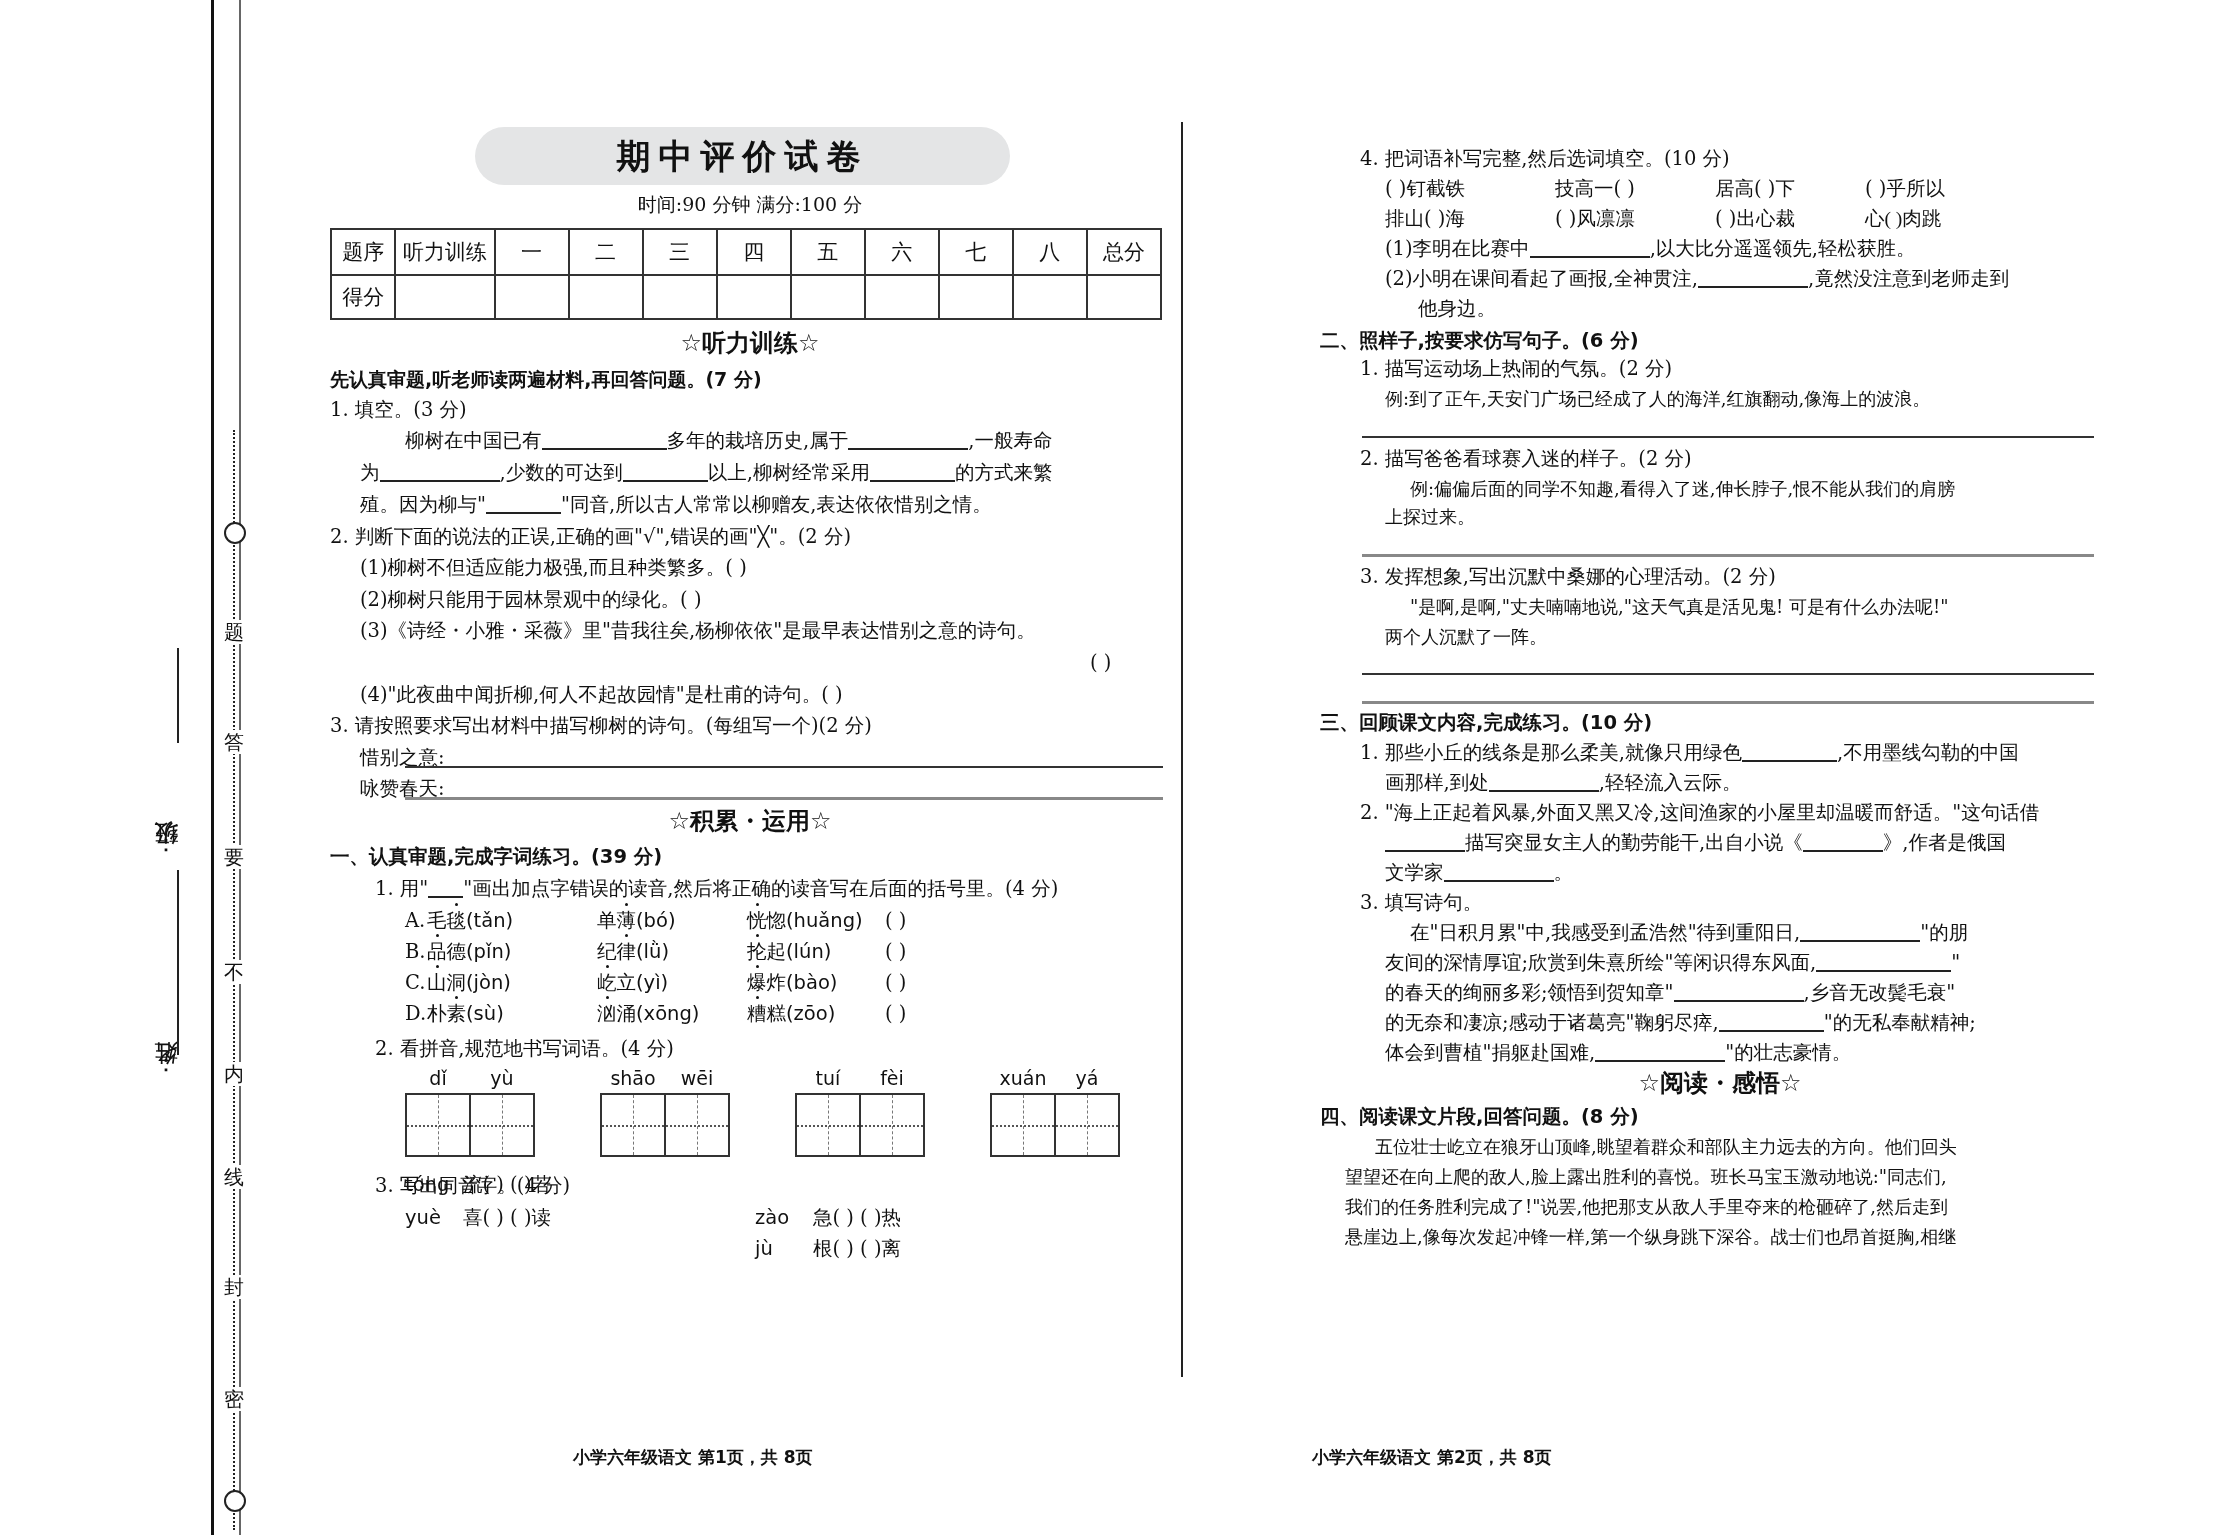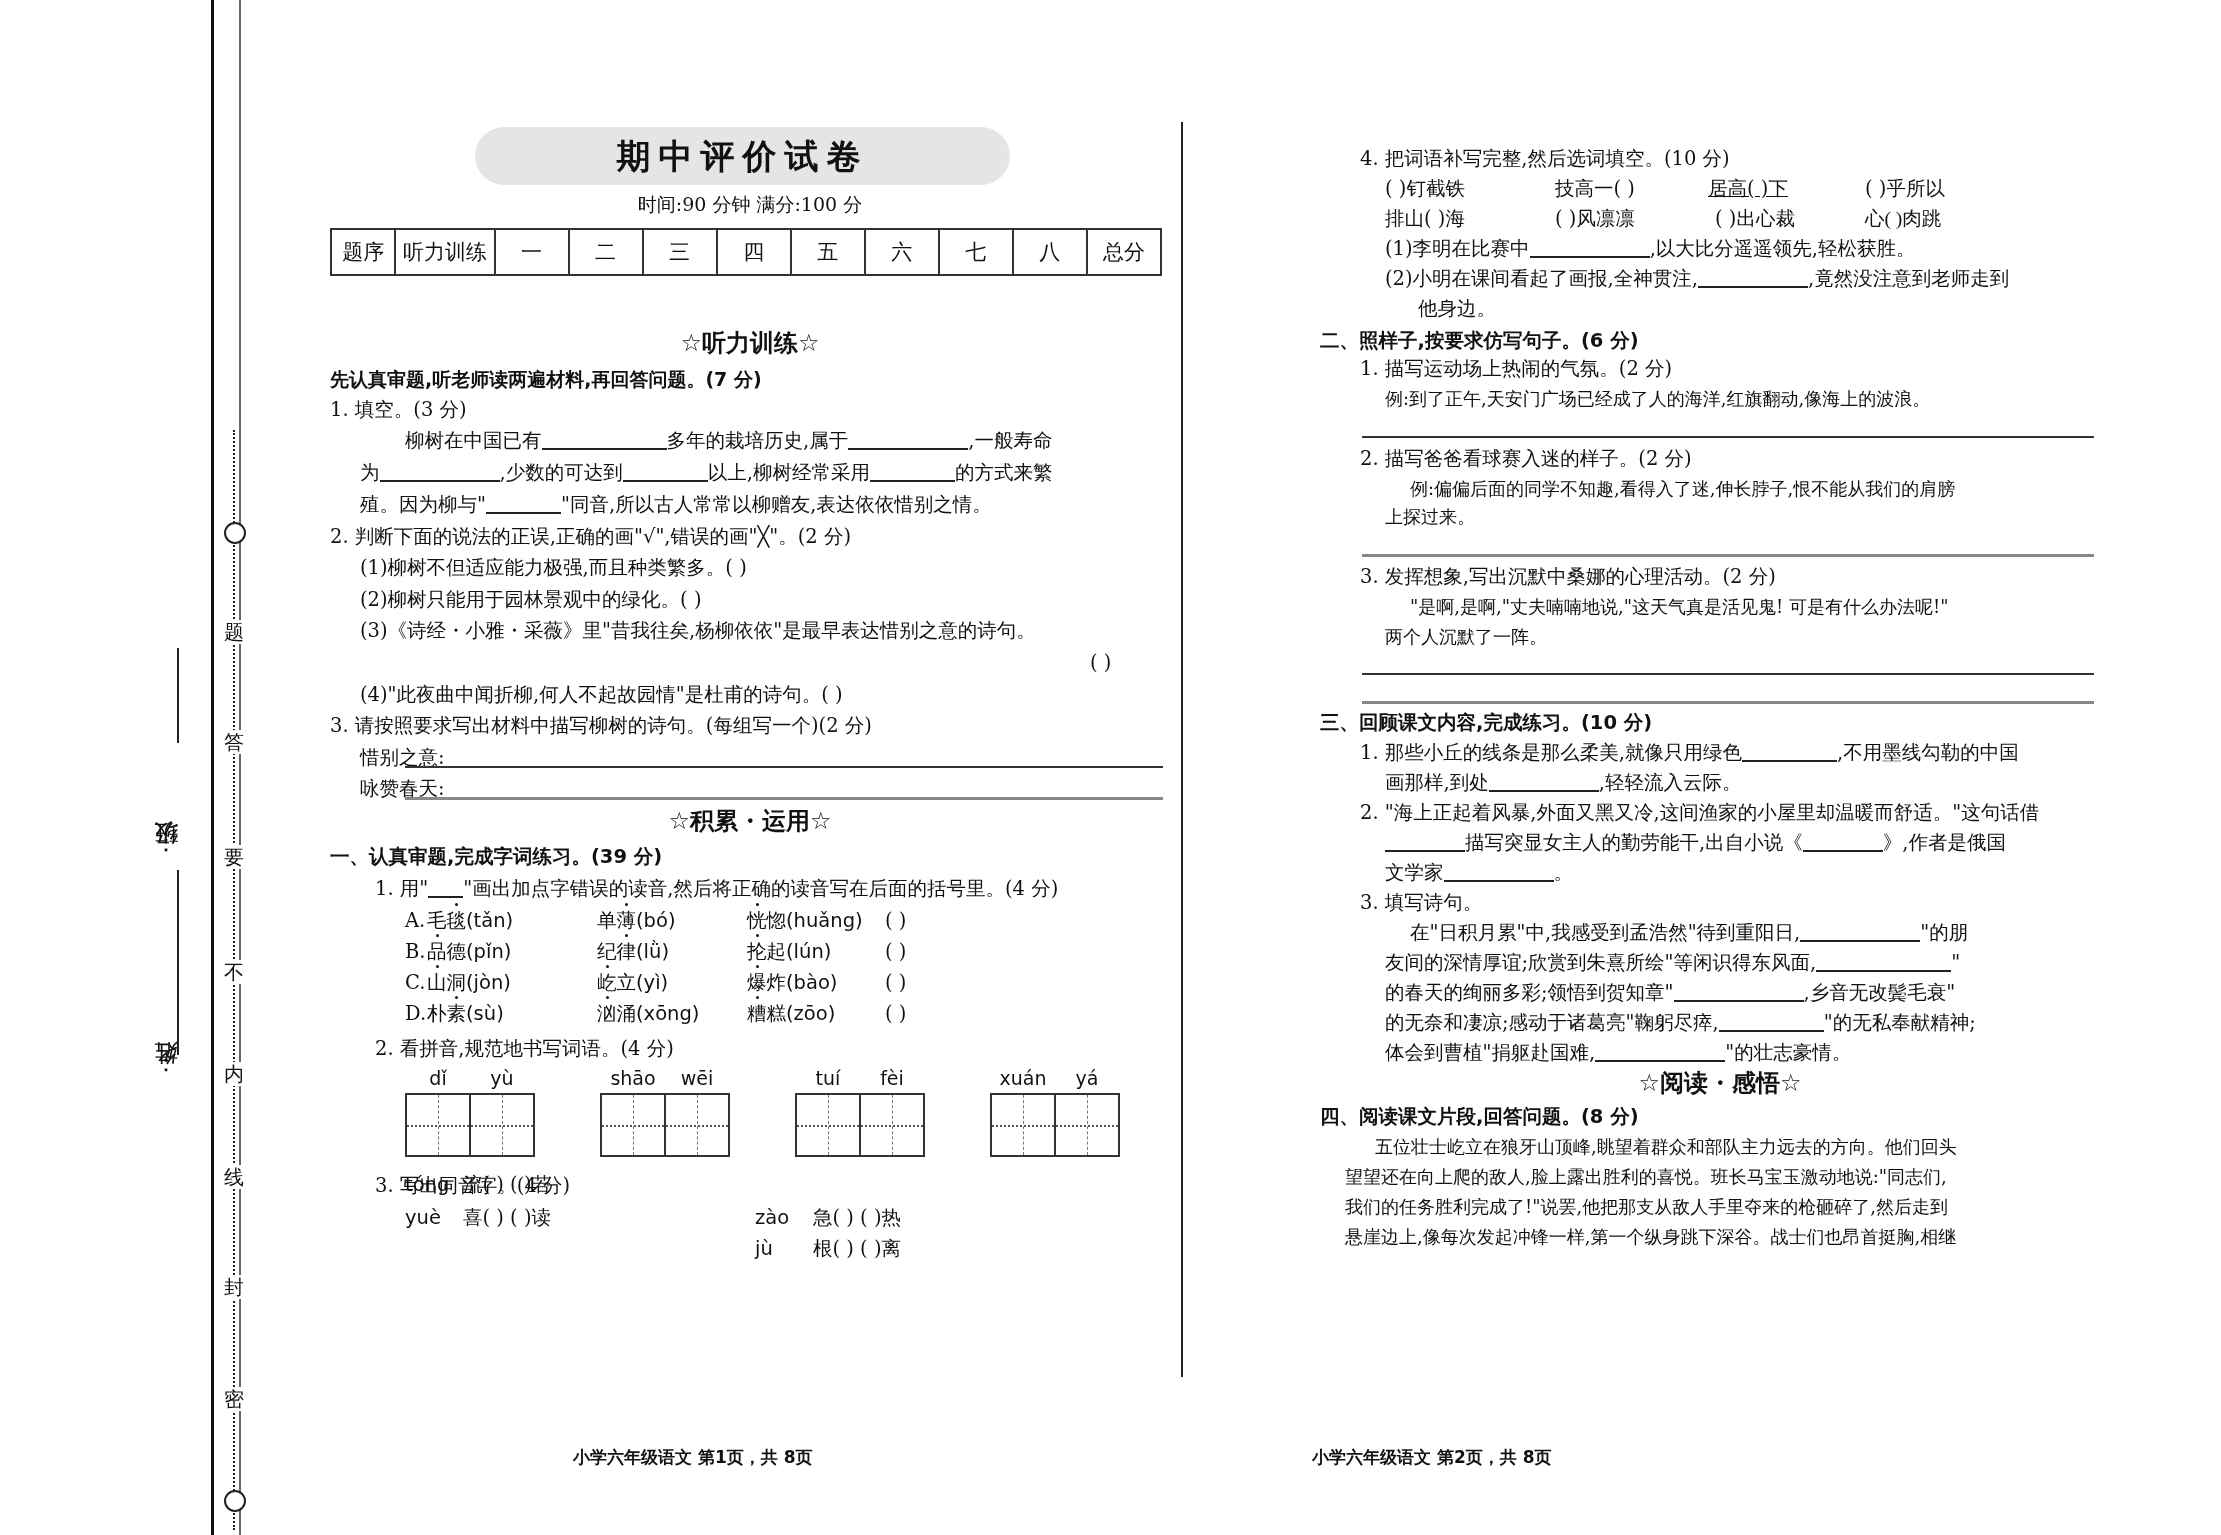--- a/index.html
+++ b/index.html
@@ -91,20 +91,33 @@
         <td style="width: 74px;">一</td>
         <td style="width: 74px;">二</td>
         <td style="width: 74px;">三</td>
         <td style="width: 74px;">四</td>
         <td style="width: 74px;">五</td>
         <td style="width: 74px;">六</td>
         <td style="width: 74px;">七</td>
         <td style="width: 74px;">八</td>
         <td style="width: 74px;">总分</td>
       </tr>
+  <tr id="score-row">
+        <td>得分</td>
+        <td></td>
+        <td></td>
+        <td></td>
+        <td></td>
+        <td></td>
+        <td></td>
+        <td></td>
+        <td></td>
+        <td></td>
+        <td></td>
+      </tr>
 </tbody>
   </table>
 
 <div class="ln sec" style="left:330px;width:840px;top:330px;text-align:center">☆听力训练☆</div>
 <div class="ln b" style="left:330px;top:366px;font-size:19px">先认真审题,听老师读两遍材料,再回答问题。(7 分)</div>
 <div class="ln" style="left:330px;top:397px">1. 填空。(3 分)</div>
 <div class="ln seg" style="left:405px;top:428px"><span>柳树在中国已有</span><span class="blank" style="width: 125px;"></span><span>多年的栽培历史,属于</span><span class="blank" style="width: 120px;"></span><span>,一般寿命</span></div>
 <div class="ln seg" style="left:360px;top:460px"><span>为</span><span class="blank" style="width: 120px;"></span><span>,少数的可达到</span><span class="blank" style="width: 85px;"></span><span>以上,柳树经常采用</span><span class="blank" style="width: 85px;"></span><span>的方式来繁</span></div>
 <div class="ln seg" style="left:360px;top:492px"><span>殖。因为柳与"</span><span class="blank" style="width: 75px;"></span><span>"同音,所以古人常常以柳赠友,表达依依惜别之情。</span></div>
 
@@ -168,21 +181,21 @@
     <div class="ln" style="left: 405px; top: 1172px;"><span class="sans" style="display: inline-block; width: 58px;">tóng</span><span>流(     )  (     )若</span></div>
     <div class="ln" style="left: 755px; top: 1236px;"><span class="sans" style="display: inline-block; width: 58px;">jù</span><span>根(     )  (     )离</span></div>
   </div>
 
 <div class="footer" style="left:573px">小学六年级语文  第1页，共 8页</div>
 
 <div class="ln" style="left:1360px;top:146px">4. 把词语补写完整,然后选词填空。(10 分)</div>
 <div id="q4-row1" class="ln" style="left:1385px;top:176px">
     <span style="position: absolute; left: 0px;">(      )钉截铁</span>
     <span style="position: absolute; left: 170px;">技高一(      )</span>
-    <span style="position: absolute; left: 323px; text-decoration: underline;">居高(      )下</span>
+    <span style="position: absolute; left: 330px;">居高(      )下</span>
     <span style="position: absolute; left: 480px;">(      )乎所以</span>
   </div>
 <div id="q4-row2" class="ln" style="left:1385px;top:206px">
     <span style="position: absolute; left: 0px;">排山(      )海</span>
     <span style="position: absolute; left: 170px;">(      )风凛凛</span>
     <span style="position: absolute; left: 330px;">(      )出心裁</span>
     <span style="position: absolute; left: 480px; font-family: Liberation Serif, serif;">心(      )肉跳</span>
   </div>
 <div class="ln seg" style="left:1385px;top:236px"><span>(1)李明在比赛中</span><span class="blank" style="width: 120px;"></span><span>,以大比分遥遥领先,轻松获胜。</span></div>
 <div class="ln seg" style="left:1385px;top:266px"><span>(2)小明在课间看起了画报,全神贯注,</span><span class="blank" style="width: 110px;"></span><span>,竟然没注意到老师走到</span></div>

